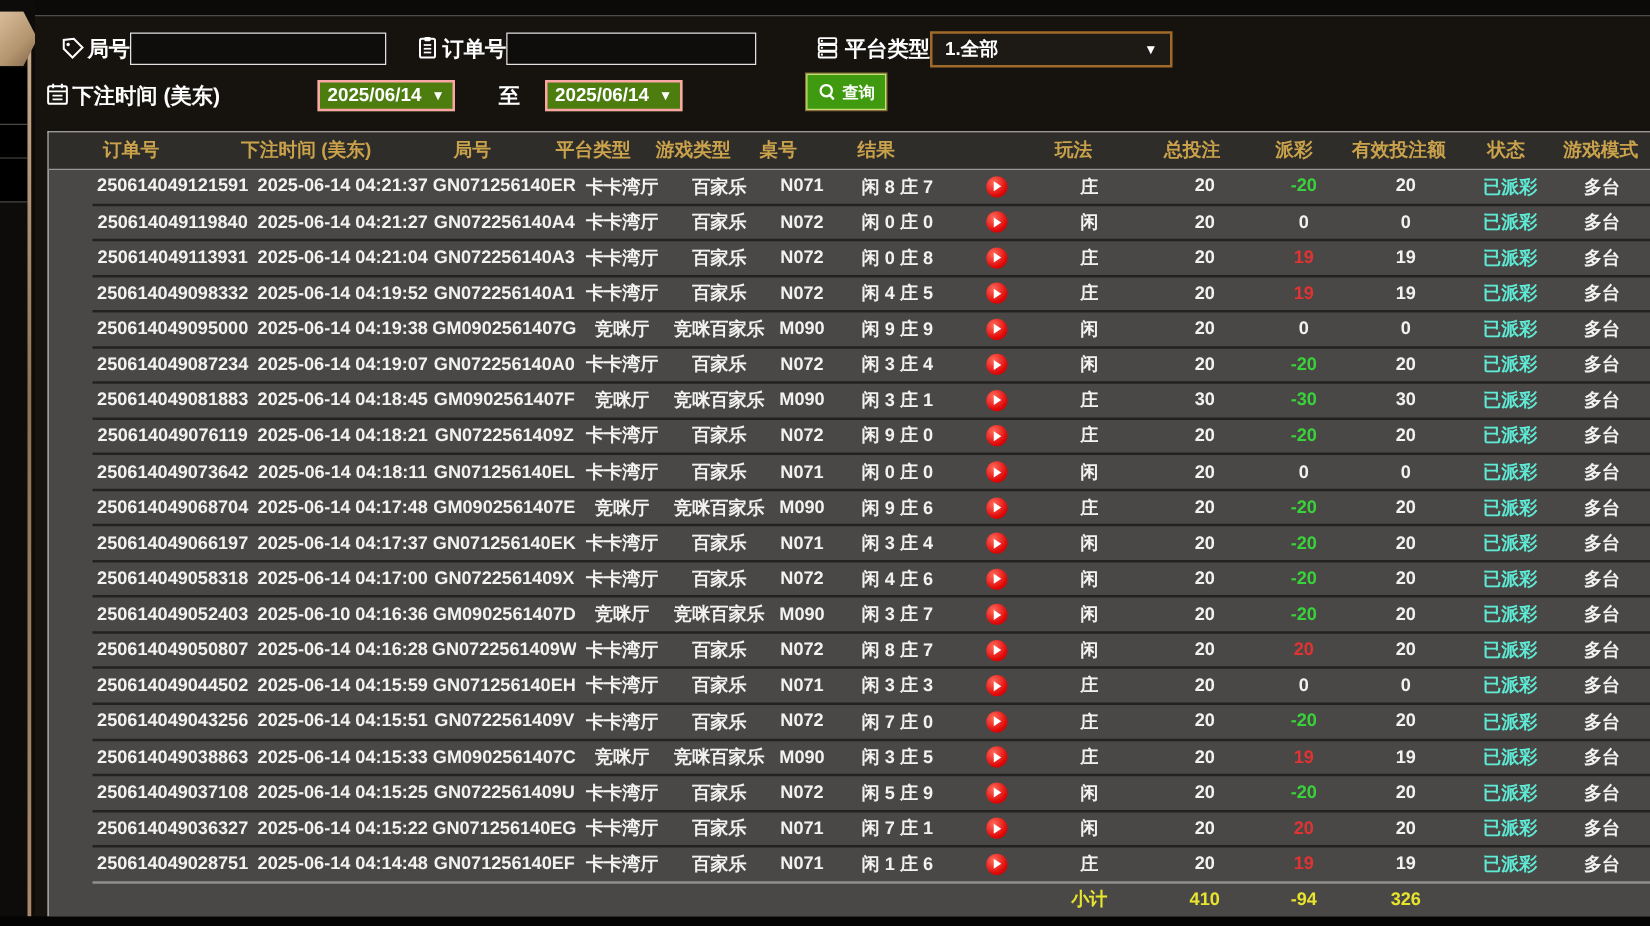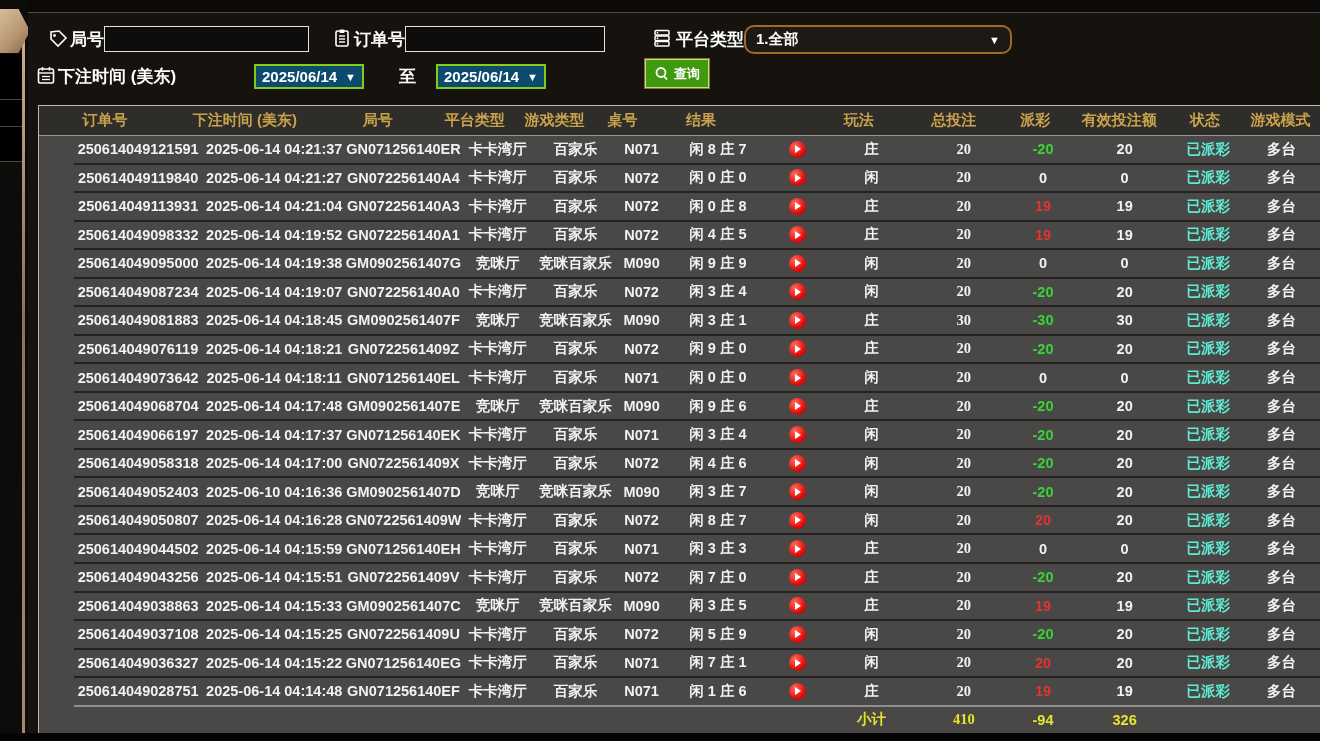--- a/index.html
+++ b/index.html
@@ -20,21 +20,21 @@
   .flabel{position:absolute;color:#fff;font-weight:bold;font-size:17px;line-height:1;}
   .ficon{position:absolute;width:20px;height:20px;}
   .ficon svg{width:20px;height:20px;display:block;}
   .txt-input{position:absolute;height:26px;background:#0f0d0b;border:1px solid #e2e2e2;
              color:#fff;font-size:15px;padding:0 6px;box-sizing:border-box;outline:none;}
   .sel{position:absolute;display:flex;align-items:center;box-sizing:border-box;
        color:#fff;font-weight:bold;cursor:pointer;}
   .sel .arrow{margin-left:auto;font-size:11px;color:#fff;}
   .platform-sel{height:29px;background:#1d1a16;border:2px solid #a06a28;
                 font-size:15px;padding:0 10px;}
-  .date-sel{height:25px;background:#0c4a6e;border:2px solid #84cc16;
+  .date-sel{height:25px;background:#4d7c0f;border:2px solid #fca5a5;
             font-size:15px;padding:0 8px;justify-content:center;gap:6px;}
   .search-btn{position:absolute;height:29px;background:#3f9a10;border:1px solid #cbdd7a;
               box-shadow:0 0 0 1px #8a6f3a;color:#fff;font-weight:bold;font-size:13px;
               display:flex;align-items:center;justify-content:center;gap:4px;cursor:pointer;
               box-sizing:border-box;padding:0 8px;}
   
   .tbl{position:absolute;left:10px;top:92px;right:0;height:629px;
        border:1px solid #b9b9b9;border-right:none;box-sizing:border-box;
        display:flex;flex-direction:column;background:#494846;}
   .trow{display:flex;align-items:stretch;min-height:0;}
@@ -47,21 +47,21 @@
   .head .cell{color:#c9a24b;font-size:15px;font-weight:bold;}
   .trow > :nth-child(1){width:132px;}
   .trow > :nth-child(2){width:148px;}
   .trow > :nth-child(3){width:118px;}
   .trow > :nth-child(4){width:76px;}
   .trow > :nth-child(5){width:84px;}
   .trow > :nth-child(6){width:52px;}
   .trow > :nth-child(7){width:105px;}
   .trow > :nth-child(8){width:58px;}
   .trow > :nth-child(9){width:95px;}
-  .trow > :nth-child(10){width:95px;font-family:Liberation Serif, serif;}
+  .trow > :nth-child(10){width:95px;}
   .trow > :nth-child(11){width:68px;}
   .trow > :nth-child(12){width:100px;}
   .trow > :nth-child(13){width:72px;}
   .trow > :nth-child(14){flex:1 1 79px;}
   .pos{color:#e23333;}
   .neg{color:#3ad23a;}
   .zero{color:#f2f2f2;}
   .status{color:#5eead4;}
   .sumtxt{color:#e8e42e;font-weight:bold;}
   .play{width:17px;height:17px;border-radius:50%;
@@ -111,21 +111,21 @@
       <svg viewBox="0 0 20 20">
           <rect x="3" y="2.5" width="14" height="4.5" rx="1" fill="none" stroke="#fff" stroke-width="1.5"></rect>
           <rect x="3" y="8" width="14" height="4.5" rx="1" fill="none" stroke="#fff" stroke-width="1.5"></rect>
           <rect x="3" y="13.5" width="14" height="4.5" rx="1" fill="none" stroke="#fff" stroke-width="1.5"></rect>
           <circle cx="5.5" cy="4.7" r="0.9" fill="#fff"></circle>
           <circle cx="5.5" cy="10.2" r="0.9" fill="#fff"></circle>
           <circle cx="5.5" cy="15.7" r="0.9" fill="#fff"></circle>
         </svg>
     </span>
     <span class="flabel" style="left:648px;top:18px;">平台类型</span>
-    <div class="sel platform-sel" style="left:716px;top:12px;width:268px;border-radius:10px;">
+    <div class="sel platform-sel" style="left:716px;top:12px;width:194px;">
       <span>1.全部</span>
       <span class="arrow">▼</span>
     </div>
 
     <span class="ficon" style="left:8px;top:52px;">
       <svg viewBox="0 0 20 20">
           <rect x="2.5" y="4" width="15" height="14" rx="1.5" fill="none" stroke="#fff" stroke-width="1.6"></rect>
           <line x1="2.5" y1="8" x2="17.5" y2="8" stroke="#fff" stroke-width="1.4"></line>
           <line x1="6.5" y1="2" x2="6.5" y2="5.5" stroke="#fff" stroke-width="1.6"></line>
           <line x1="13.5" y1="2" x2="13.5" y2="5.5" stroke="#fff" stroke-width="1.6"></line>

